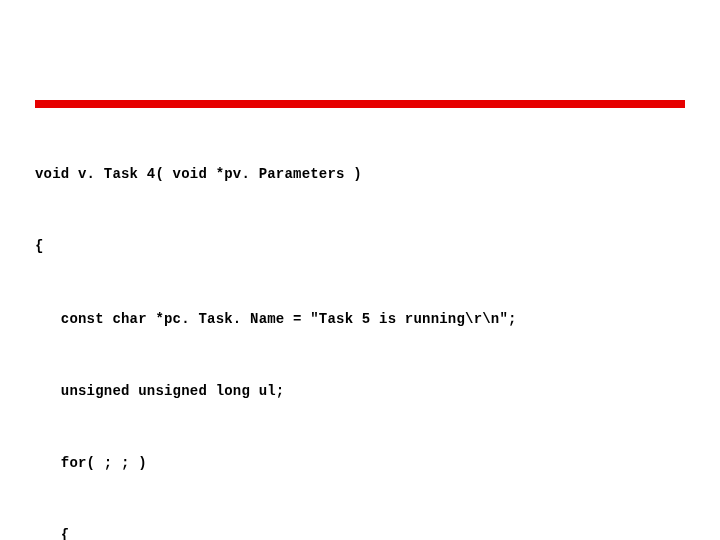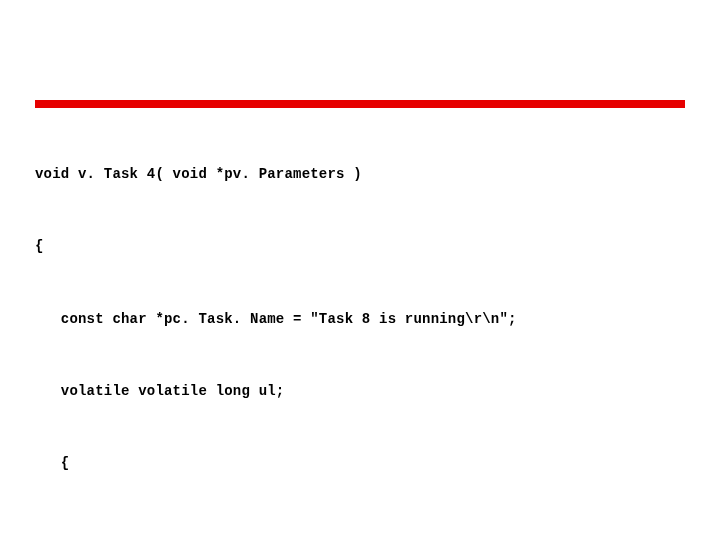--- a/index.html
+++ b/index.html
@@ -28,21 +28,22 @@
   }
 </style>
 </head>
 <body>
 
 <div class="container">
   <div class="redbar"></div>
   <div class="code">
     <div>void v. Task 4( void *pv. Parameters )</div>
     <div>{</div>
-    <div>   const char *pc. Task. Name = "Task 8 is running\r\n";</div>
-    <div>   volatile volatile long ul;</div>
+    <div>   const char *pc. Task. Name = "Task 5 is running\r\n";</div>
+    <div>   unsigned unsigned long ul;</div>
+    <div>   for( ; ; )</div>
     <div>   {</div>
     
     
     
     
   </div>
 </div>
 
 </body></html>

